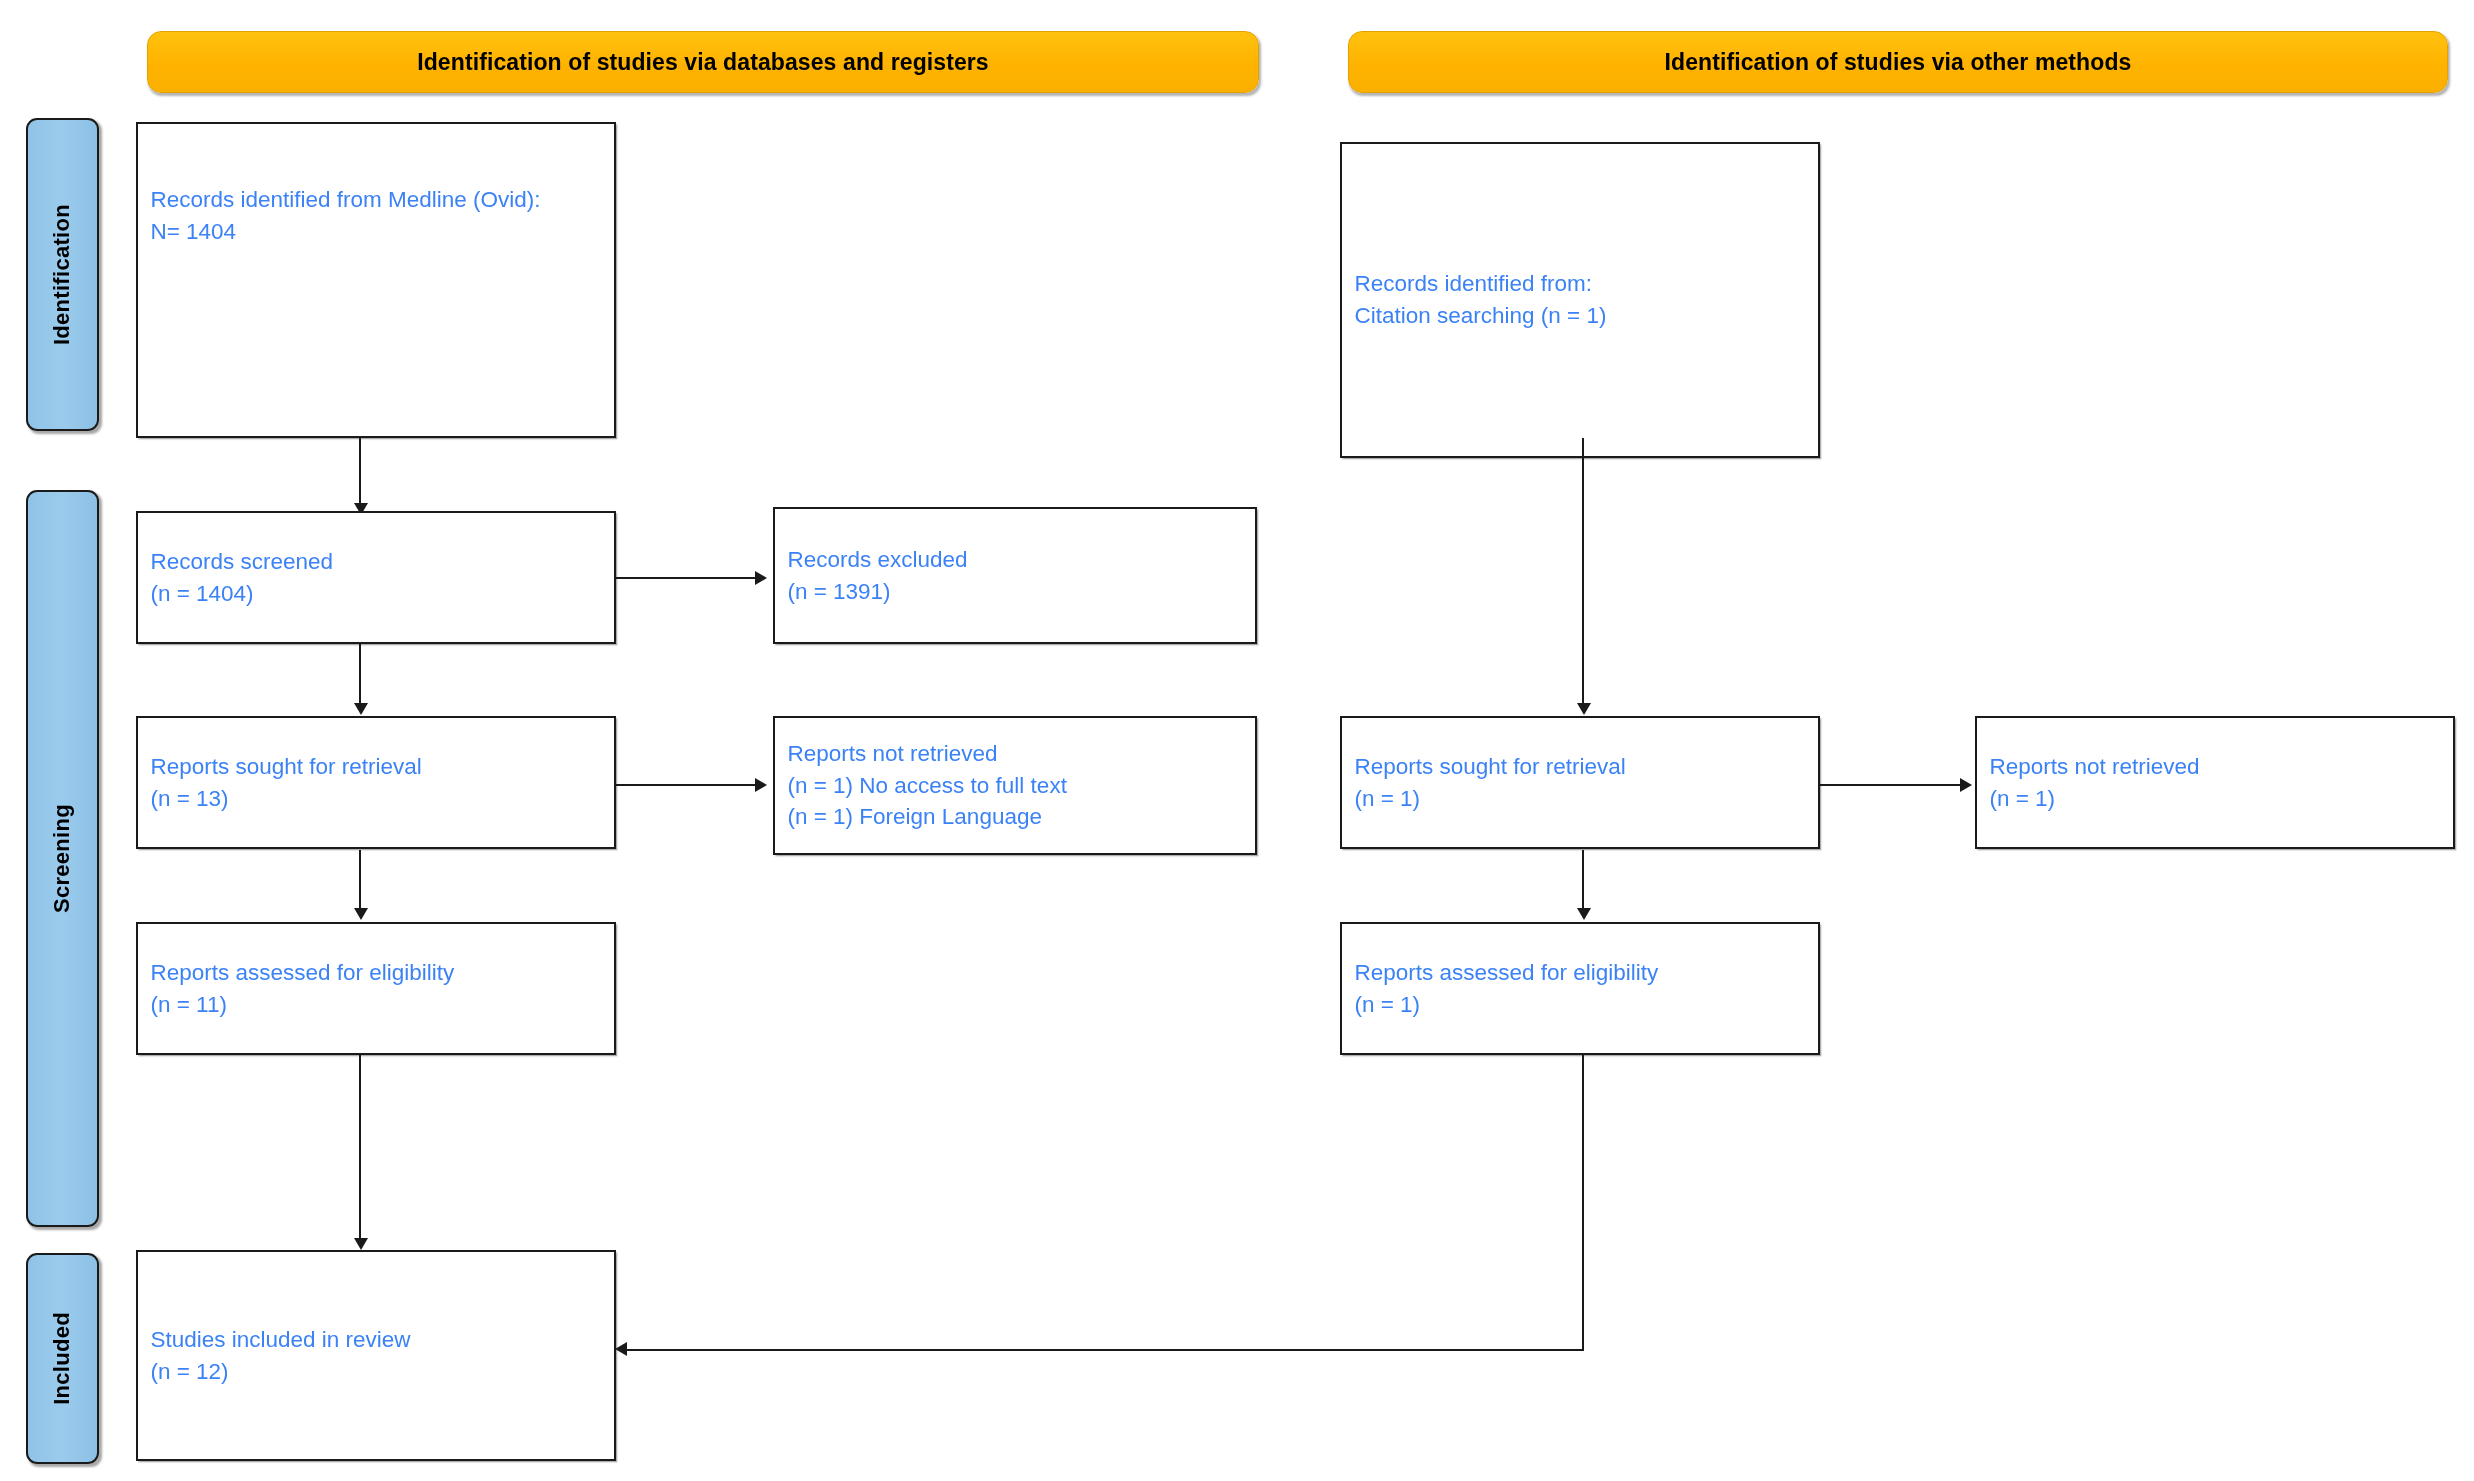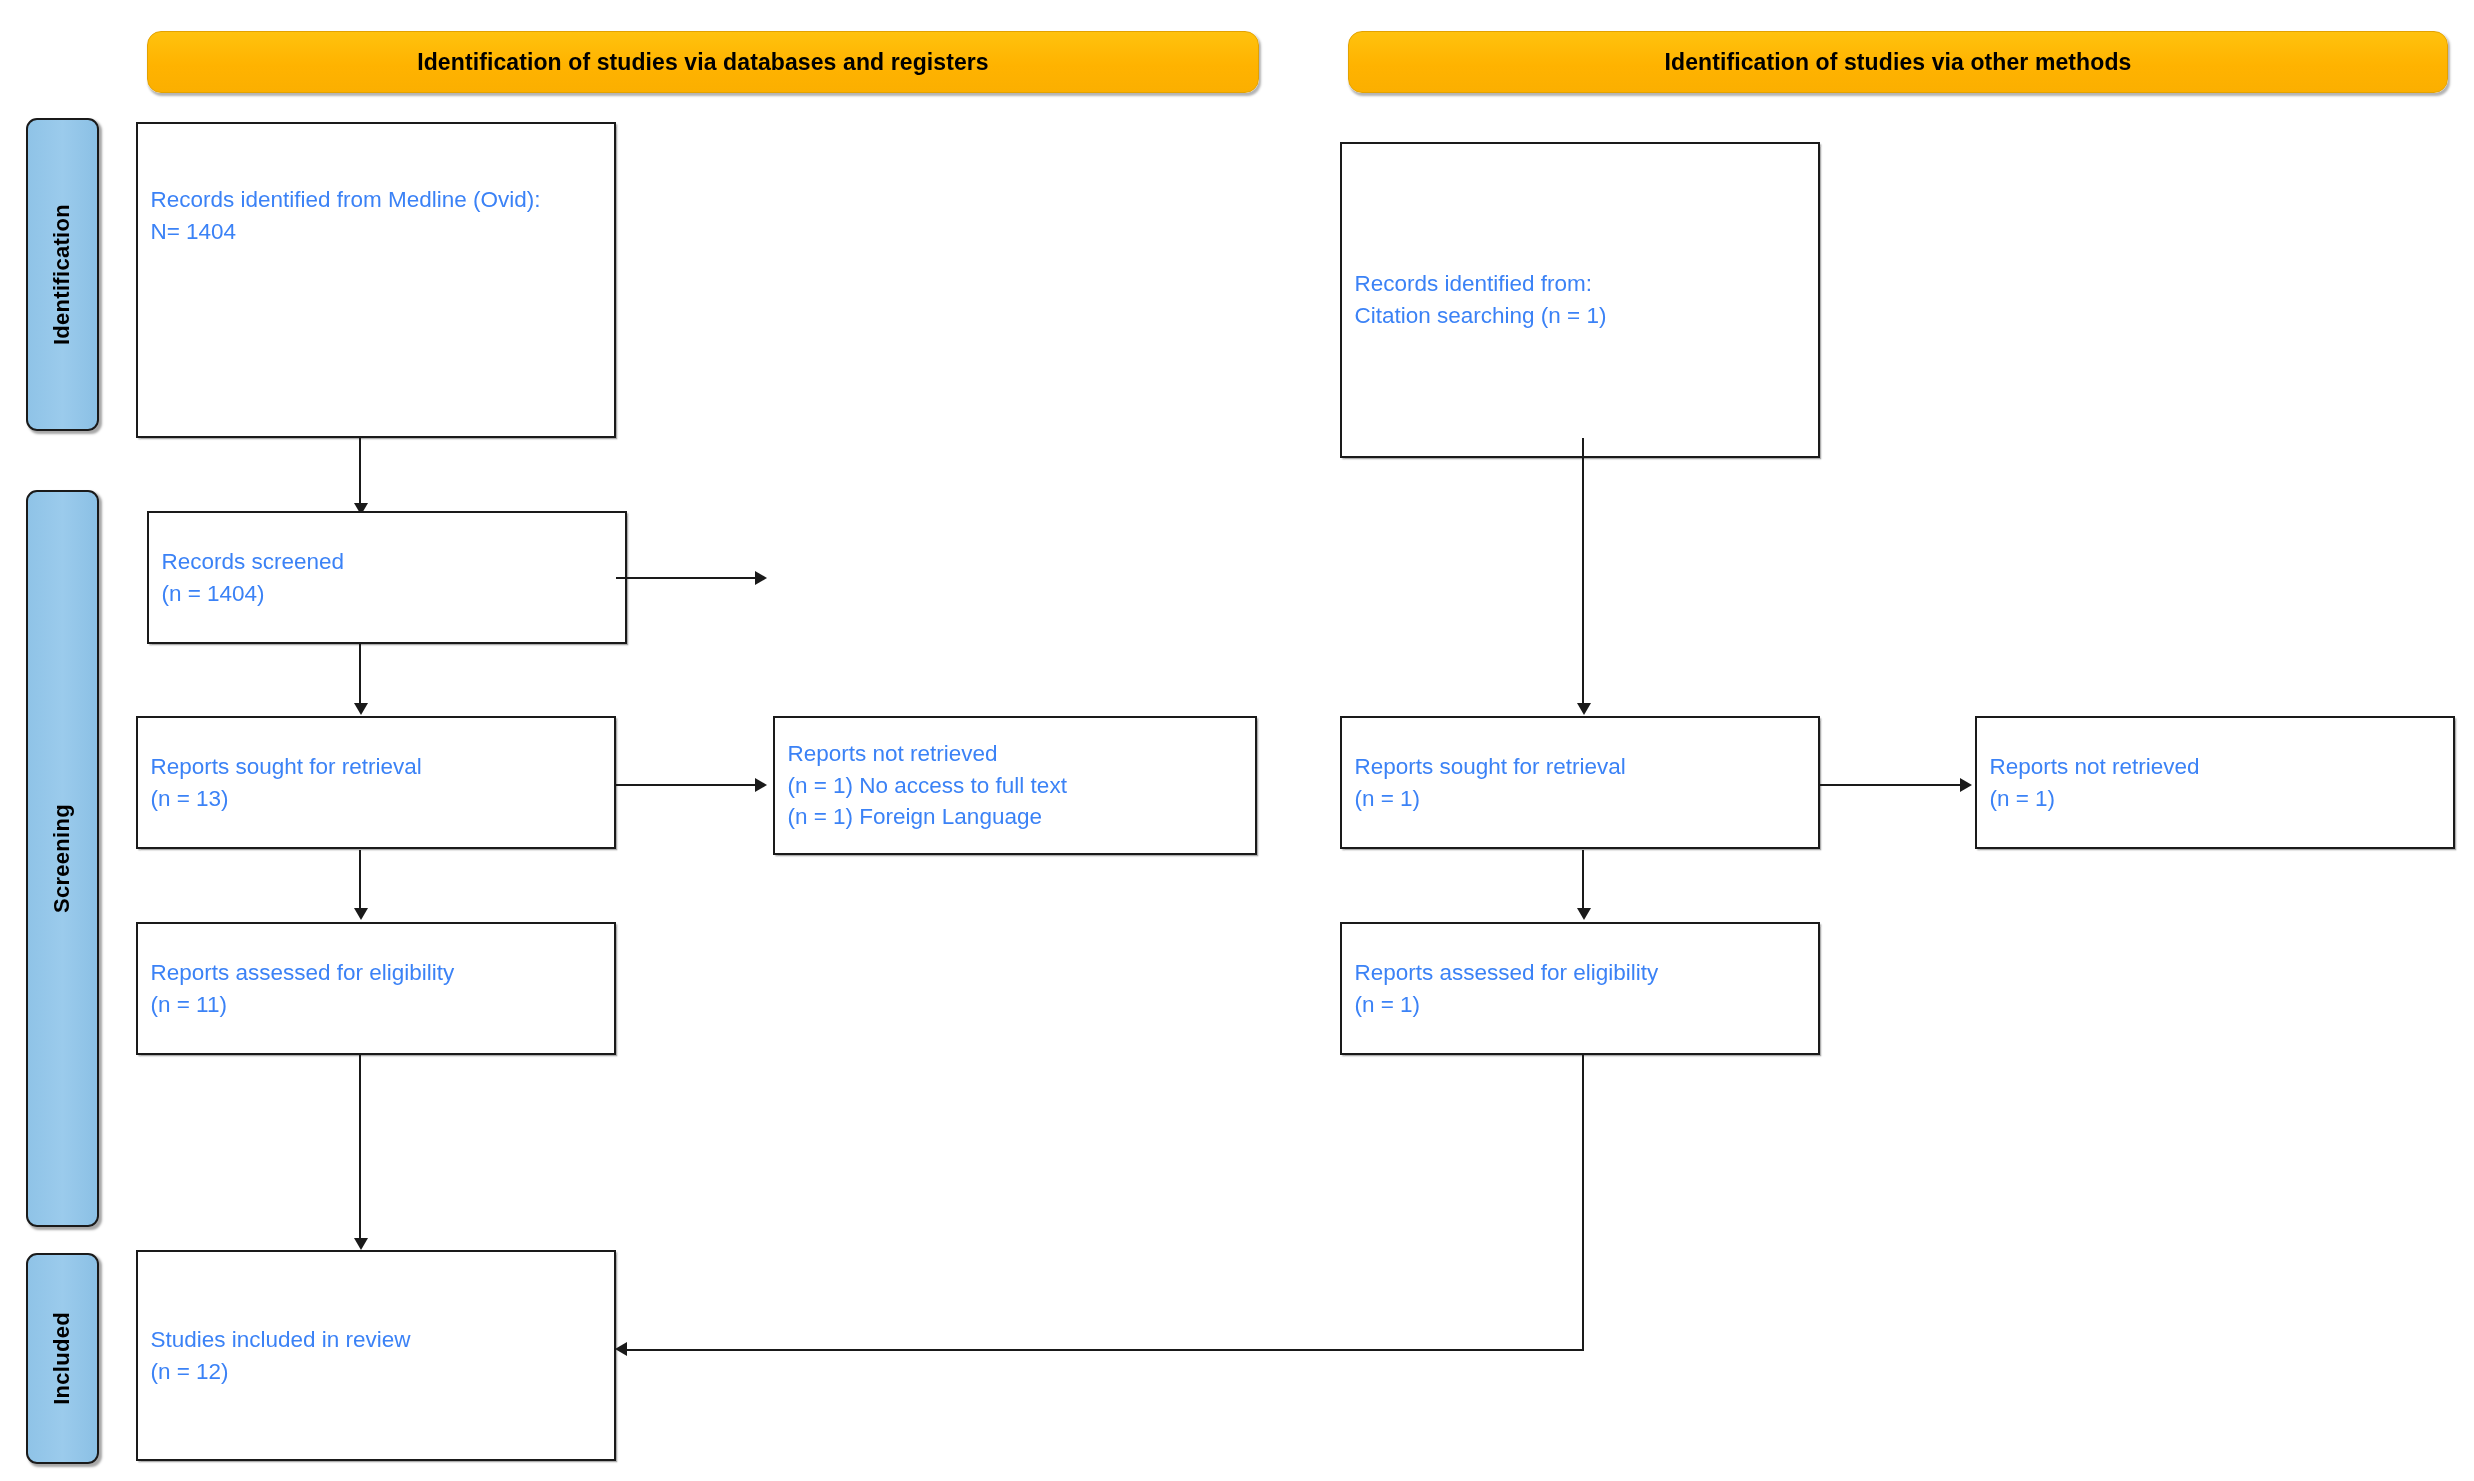--- a/index.html
+++ b/index.html
@@ -145,28 +145,32 @@
   </div>
 
   <div class="box topalign" style="left:136px; top:122px; width:480px; height:316px;">
     <div class="txt" style="padding-top:60px;">Records identified from Medline (Ovid):
 N= 1404</div>
   </div>
 
   <div class="vline" style="left:359px; top:438px; height:70px;"></div>
   <div class="arrow-down" style="left:354px; top:503px;"></div>
 
-  <div class="box" style="left:136px; top:511px; width:480px; height:133px;margin-left:11px;">
+  <div class="box" style="left:136px; top:511px; width:480px; height:133px;">
     <div class="txt">Records screened
 (n = 1404)</div>
   </div>
 
   <div class="hline" style="left:616px; top:577px; width:143px;"></div>
   <div class="arrow-right" style="left:755px; top:571px;"></div>
 
+  <div class="box" style="left:773px; top:507px; width:484px; height:137px;">
+    <div class="txt">Records excluded
+(n = 1391)</div>
+  </div>
 
   <div class="vline" style="left:359px; top:644px; height:64px;"></div>
   <div class="arrow-down" style="left:354px; top:703px;"></div>
 
   <div class="box" style="left:136px; top:716px; width:480px; height:133px;">
     <div class="txt">Reports sought for retrieval
 (n = 13)</div>
   </div>
 
   <div class="hline" style="left:616px; top:784px; width:143px;"></div>

